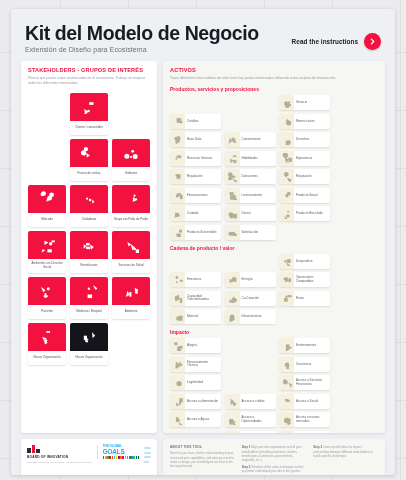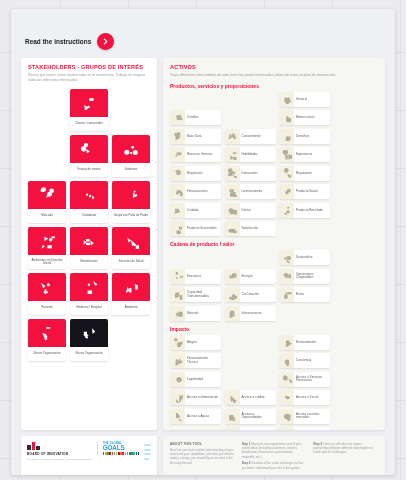--- a/index.html
+++ b/index.html
@@ -138,20 +138,24 @@
   .fcol b { color: #6d6f78; }
 </style>
 </head>
 <body>
 
 <div id="canvas-grid"></div>
 
 <div id="sheet">
 
   <div class="header">
+    <div class="header-left">
+      <div class="title">Kit del Modelo de Negocio</div>
+      <div class="subtitle">Extensión de Diseño para Ecosistema</div>
+    </div>
     <div class="header-right">
       <span class="instructions-label">Read the instructions</span>
       <span class="arrow-btn">
         <svg width="7" height="7" viewBox="0 0 10 10">
             <path d="M3.4 1.6 L6.8 5 L3.4 8.4" stroke="#fff" stroke-width="1.8" fill="none" stroke-linecap="round" stroke-linejoin="round"></path>
           </svg>
       </span>
     </div>
   </div>
 

